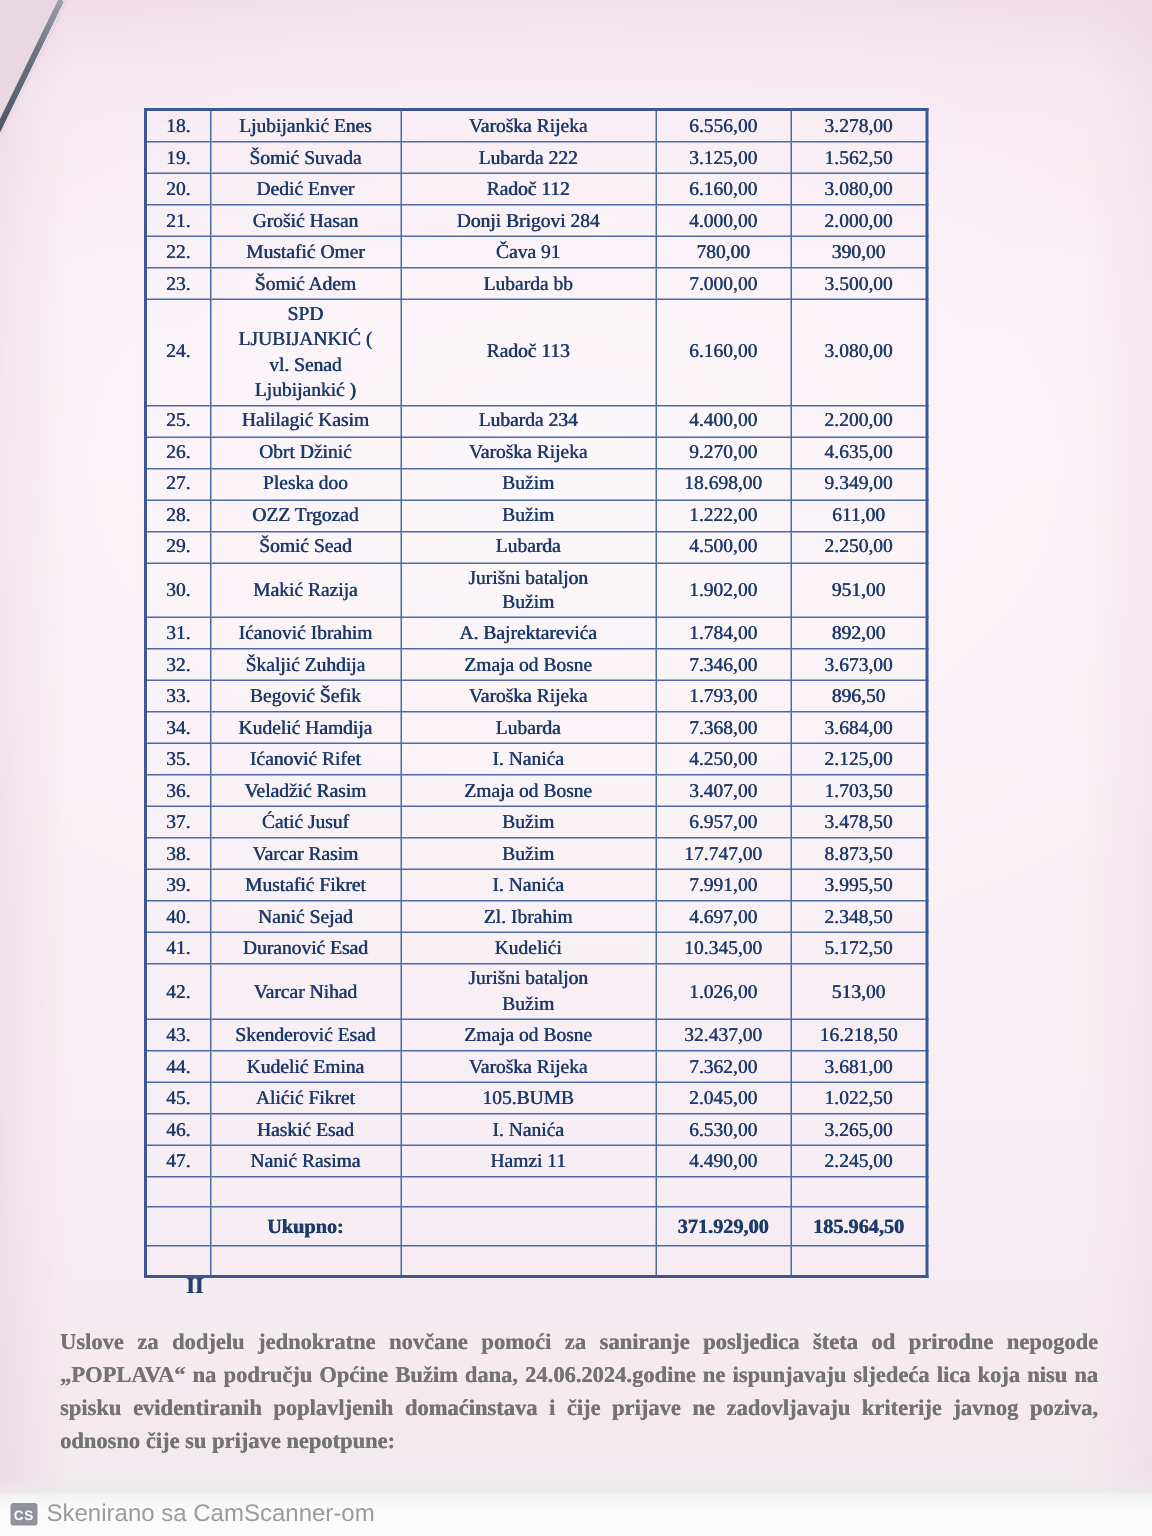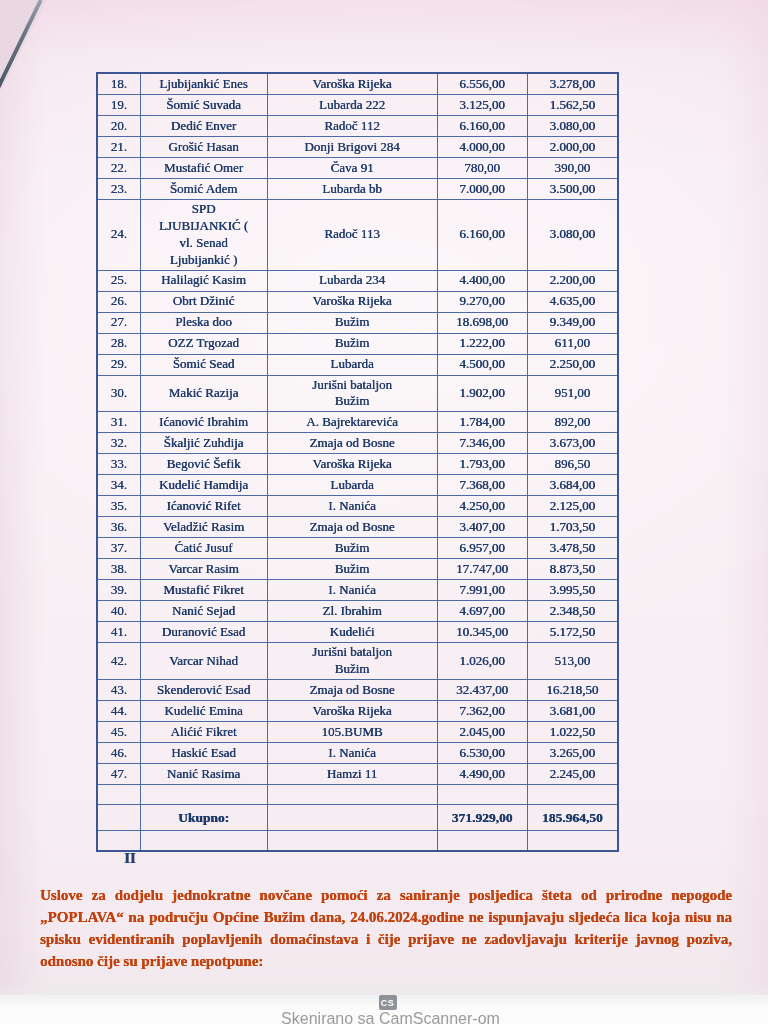--- a/index.html
+++ b/index.html
@@ -32,28 +32,28 @@
     height:18px;white-space:pre-line;overflow:hidden;
     text-shadow:0.4px 0 0 currentColor;}
   table.doc td.amt-half{font-weight:normal;text-align:center;}
   tr.total-row td{font-weight:bold;height:23px;font-size:13.5px;}
   tr.spacer-row td{height:17px;}
 
   .section-heading{position:absolute;left:112px;top:850px;width:521px;
     text-align:left;font-weight:bold;font-size:15px;color:#25406e;
     text-shadow:0.4px 0 0 currentColor;margin-left:12px;}
   .paragraph{position:absolute;left:40px;top:884px;width:692px;
-    font-size:15px;line-height:1.47;text-align:justify;color:#c2410c;
+    font-size:15px;line-height:1.47;text-align:justify;color:#737373;
     font-weight:bold;text-shadow:0.2px 0 0 currentColor;}
 
   
   .scan-bar{position:absolute;left:0;bottom:0;width:768px;height:29px;
     background:linear-gradient(180deg,#f1f0f2 0%,#fbfbfb 40%,#fbfbfb 100%);
     display:flex;align-items:center;padding-left:7px;box-sizing:border-box;
-    font-family:"Liberation Sans","DejaVu Sans",sans-serif;flex-direction:column;}
+    font-family:"Liberation Sans","DejaVu Sans",sans-serif;}
   .scan-blur{position:absolute;left:0;bottom:29px;width:768px;height:10px;
     background:linear-gradient(180deg,rgba(240,238,240,0) 0%,rgba(236,233,236,.85) 100%);}
   .cs-logo{width:18px;height:15px;background:#8f9399;border-radius:2px;
     color:#fff;font-size:9px;font-weight:bold;display:flex;align-items:center;
     justify-content:center;letter-spacing:.5px;flex:0 0 auto;}
   .scan-text{margin-left:6px;color:#9b9b9b;font-size:16px;}
 </style>
 </head>
 <body>
 

